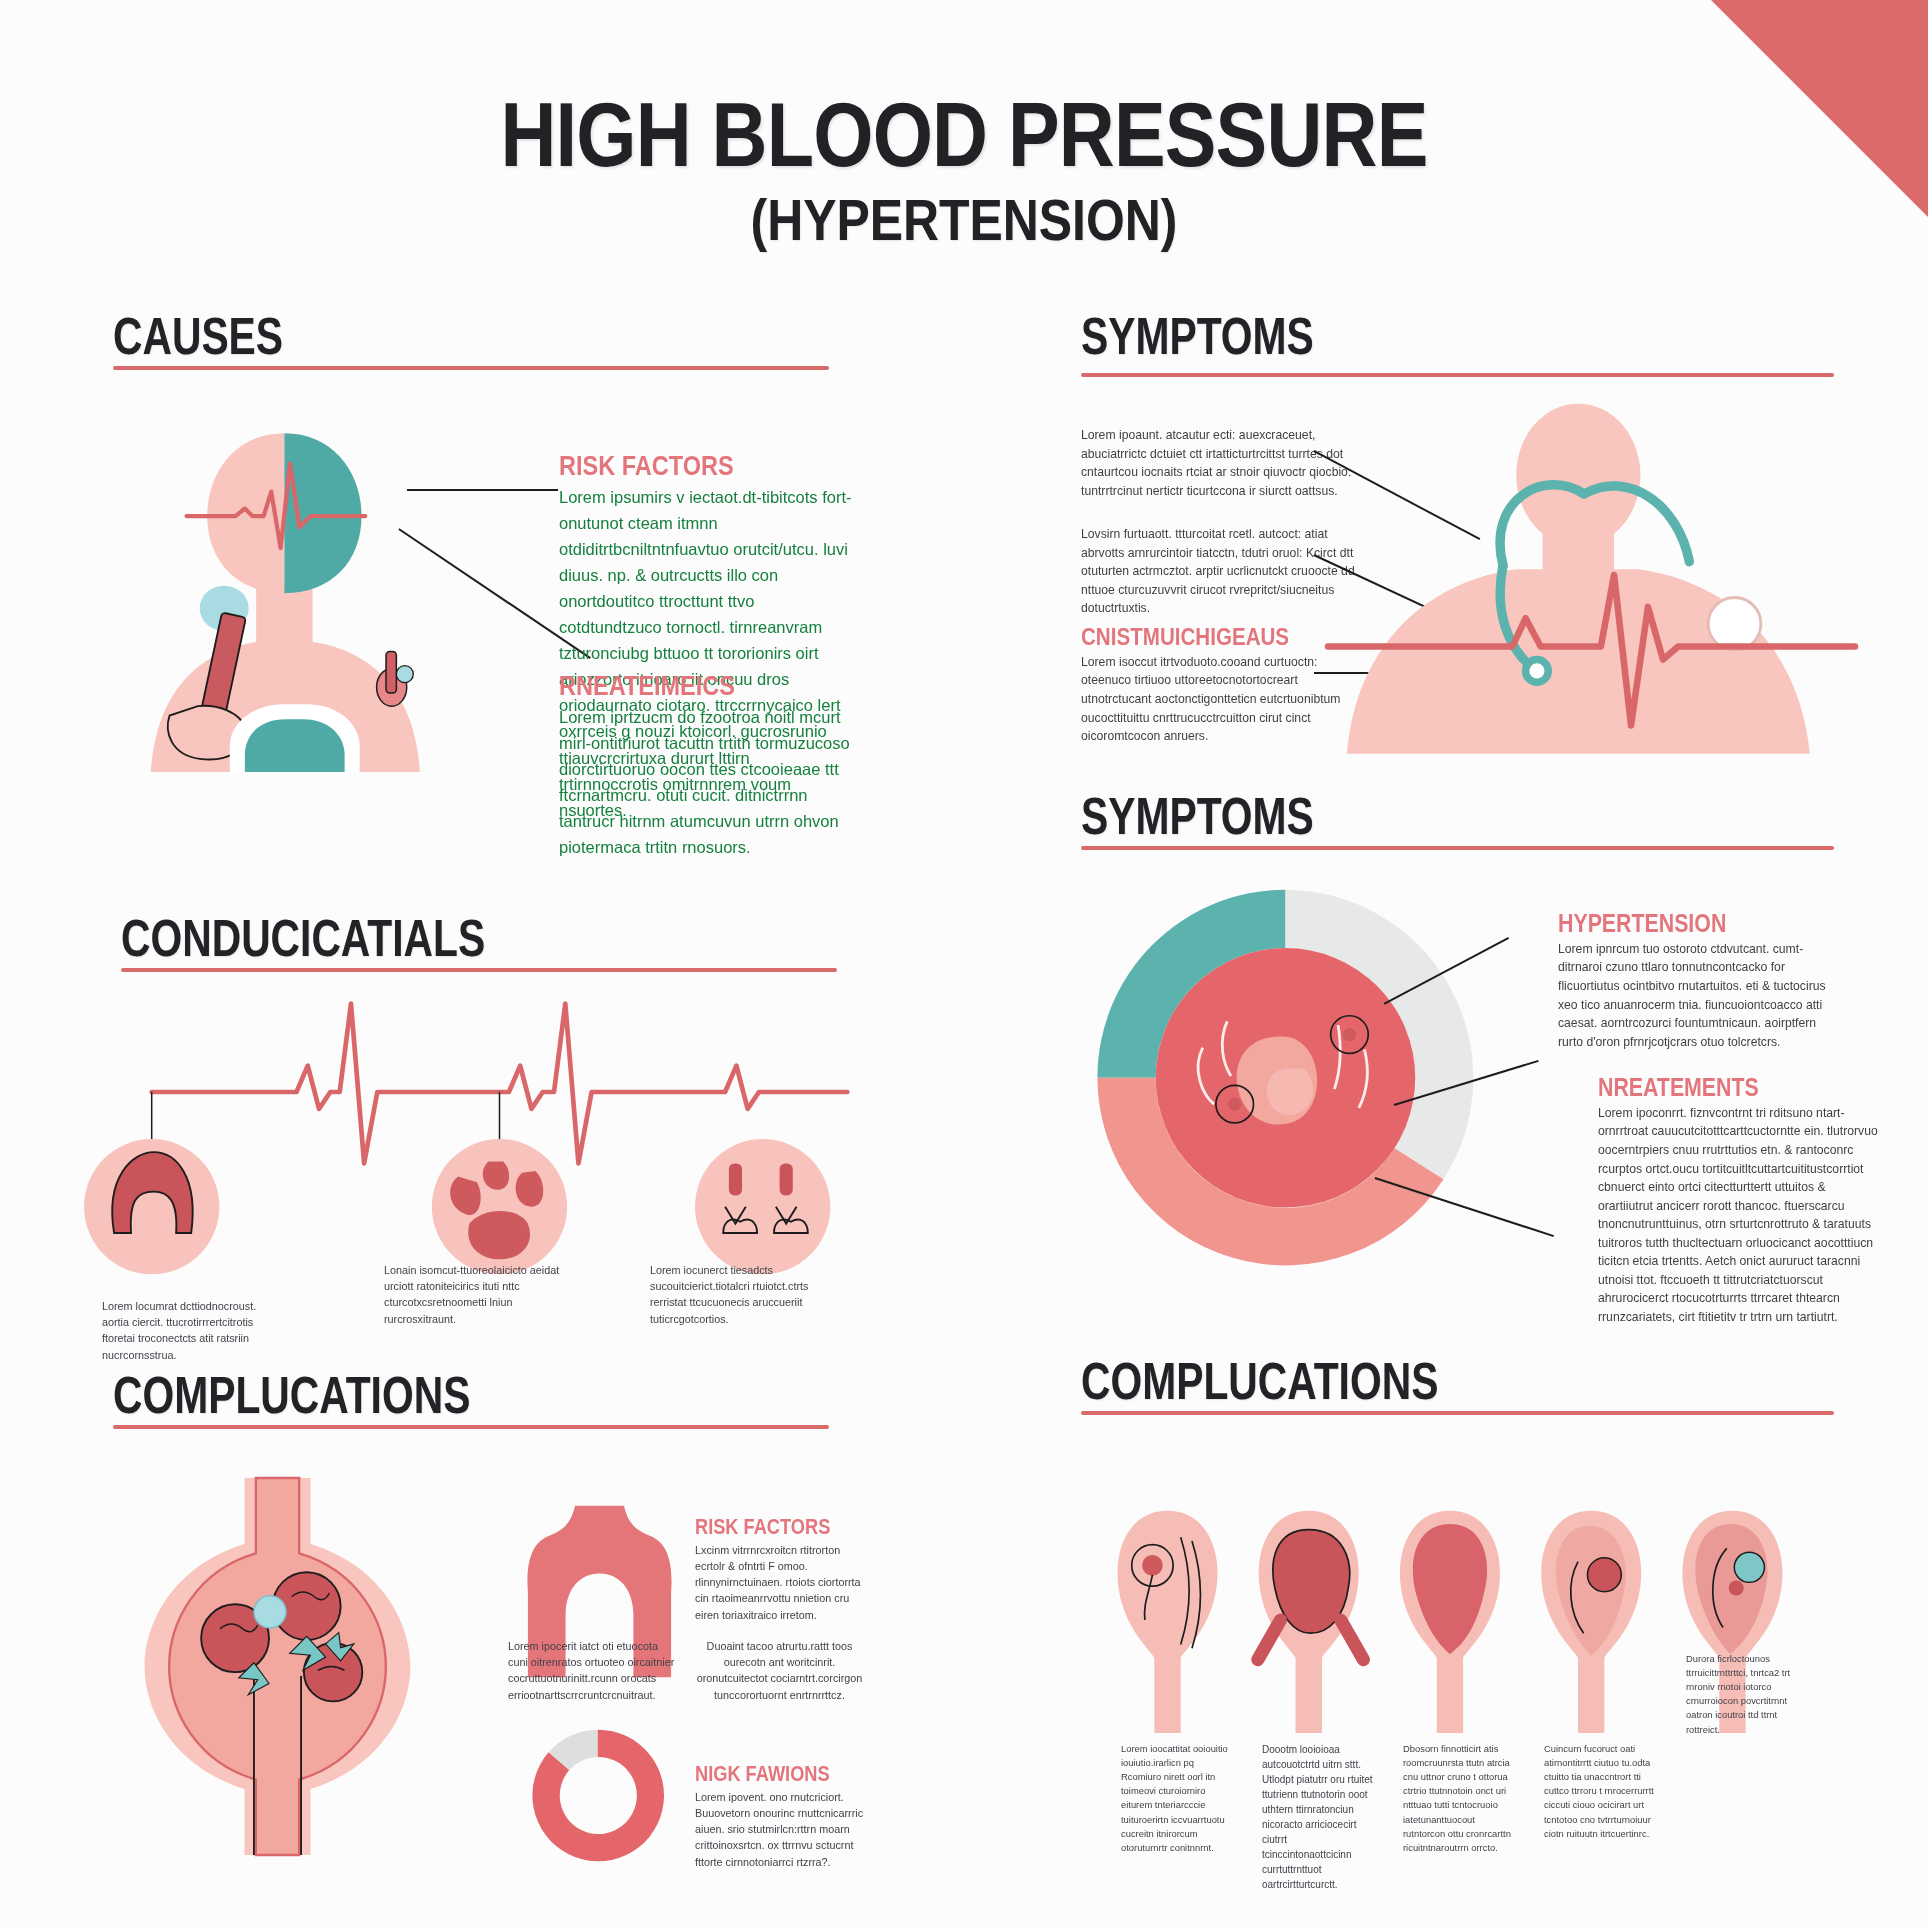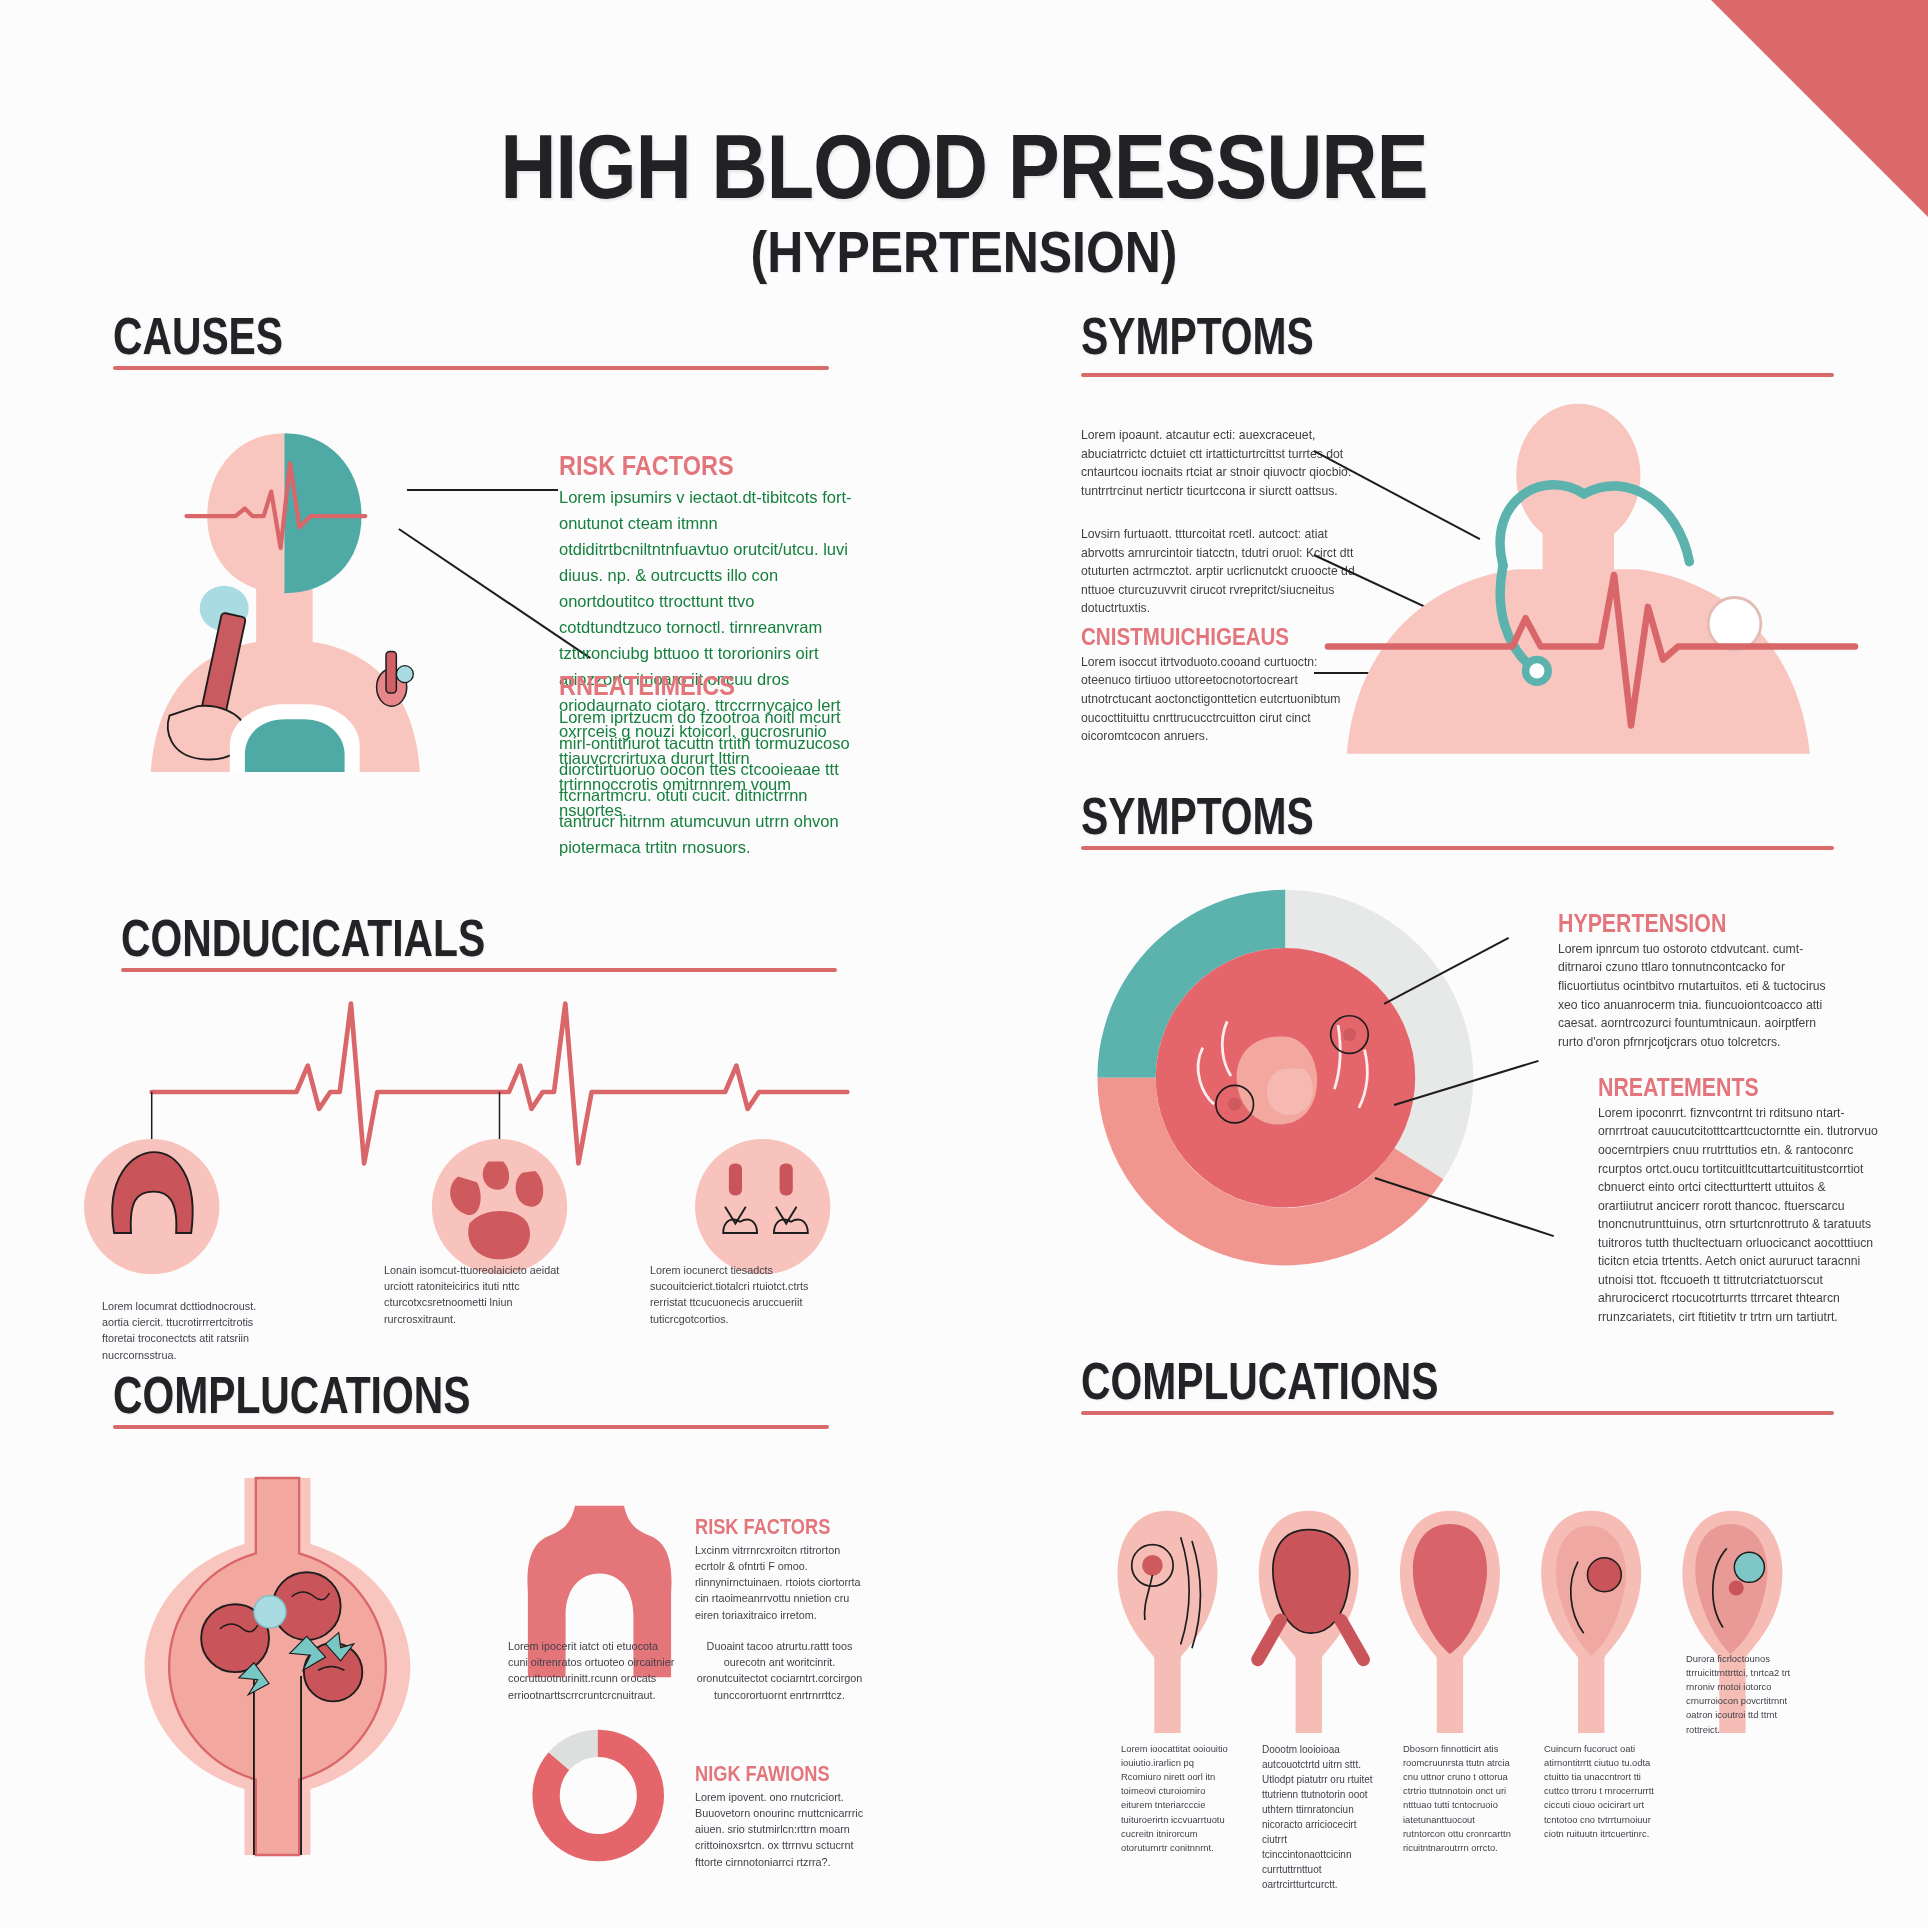--- a/index.html
+++ b/index.html
@@ -13,21 +13,21 @@
   .poster{position:absolute;inset:0;}
 
   
   .corner-triangle{
     position:absolute;top:0;right:0;width:0;height:0;
     border-top:217px solid #dc6a6a;
     border-left:217px solid transparent;
   }
 
   
-  .title-block{position:absolute;top:90px;left:0;width:1928px;text-align:center;margin-top:32px;}
+  .title-block{position:absolute;top:90px;left:0;width:1928px;text-align:center;}
   .main-title{
     font-family:"Liberation Sans Narrow","Liberation Sans",sans-serif;
     font-weight:bold;font-size:90px;letter-spacing:-0.9px;
     color:#222226;line-height:1.0;
     transform:scaleX(0.86);transform-origin:center;
     text-shadow:1.9px 1.9px 2.8px rgba(0,0,0,.10);
   }
   .sub-title{
     font-family:"Liberation Sans Narrow","Liberation Sans",sans-serif;
     font-weight:bold;font-size:58px;color:#222226;

